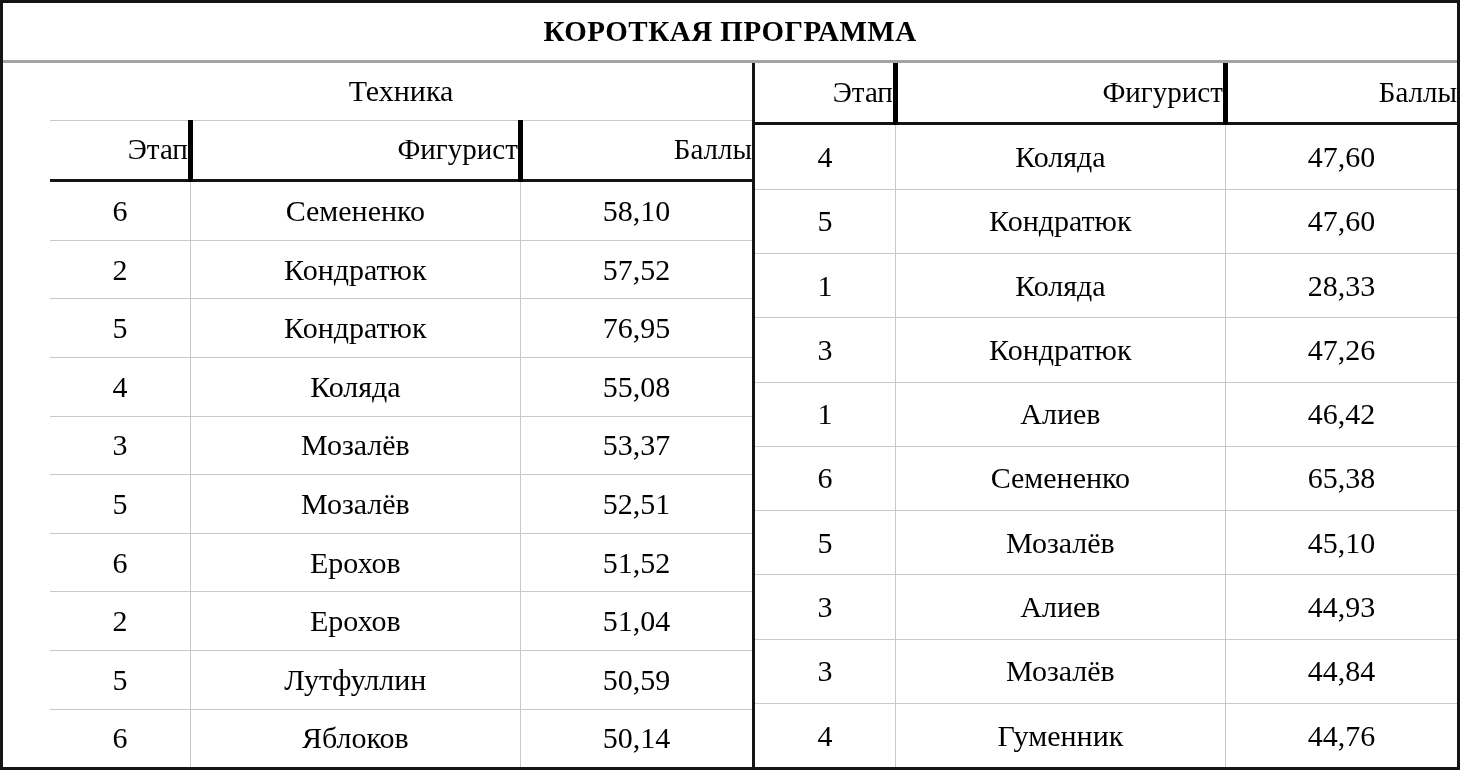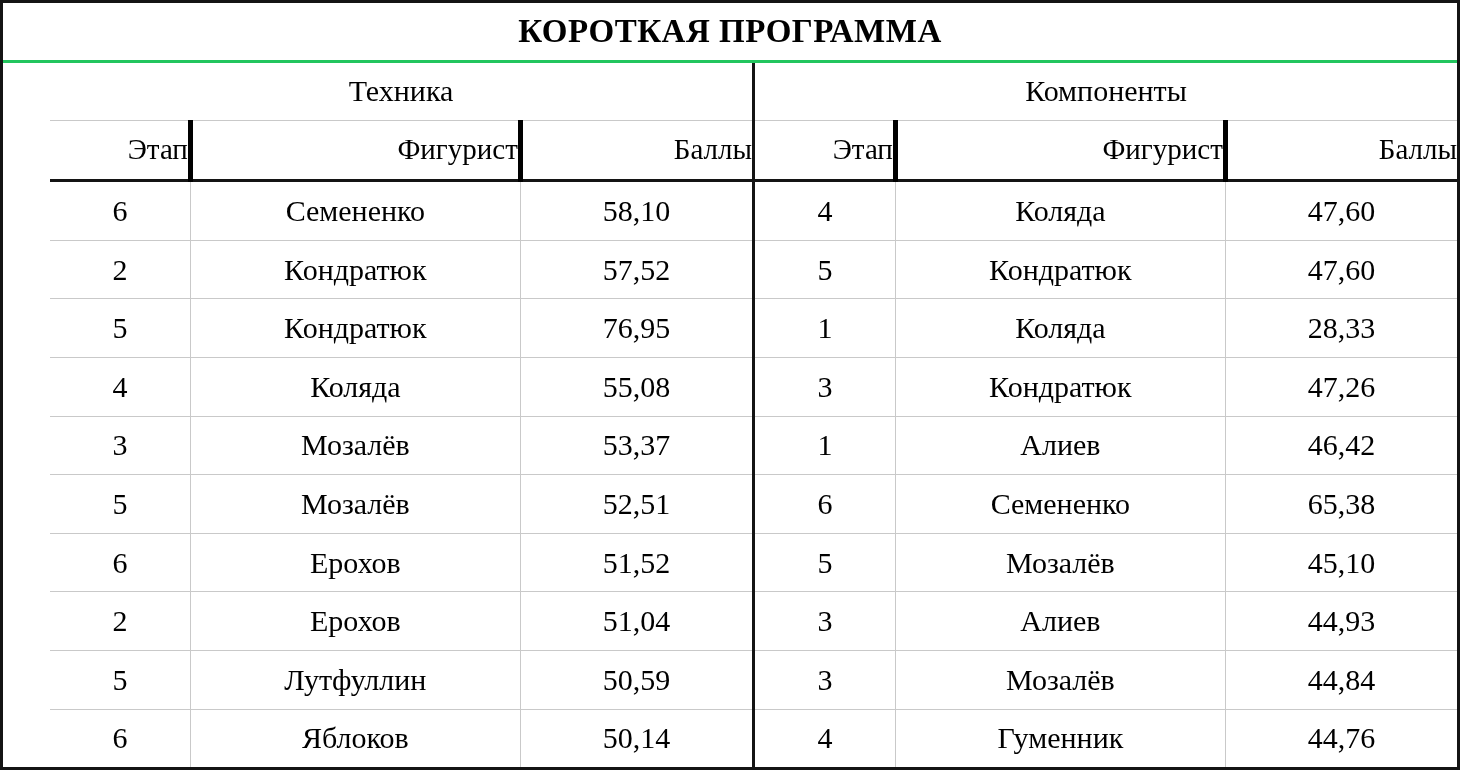--- a/index.html
+++ b/index.html
@@ -14,26 +14,26 @@
     background: #ffffff;
     font-family: "Liberation Serif", "DejaVu Serif", serif;
     color: #000000;
     display: flex;
     flex-direction: column;
     border: 3px solid #141414;
   }
   .title-row {
     box-sizing: border-box;
     height: 60px;
-    border-bottom: 3px solid #22c55e;
+    border-bottom: 3px solid #a3a3a3;
     display: flex;
     align-items: center;
     justify-content: center;
     font-weight: bold;
-    font-size: 33px;
+    font-size: 29px;
     letter-spacing: 0.5px;
     background: #ffffff;
   }
   .content {
     flex: 1 1 auto;
     display: flex;
     min-height: 0;
     padding-left: 47px;
   }
   .half {
@@ -171,23 +171,20 @@
     </div>
 
     <div class="half right">
       <table class="score-table">
         <colgroup>
           <col class="c-stage">
             <col class="c-skater">
             <col class="c-score">
         </colgroup>
         <thead>
-          <tr class="section-header-row">
-            <td colspan="3">Компоненты</td>
-          </tr>
           <tr class="col-header-row">
             <th>Этап</th>
             <th>Фигурист</th>
             <th>Баллы</th>
           </tr>
         </thead>
         <tbody class="data-body">
             <tr>
               <td>4</td>
               <td>Коляда</td>

